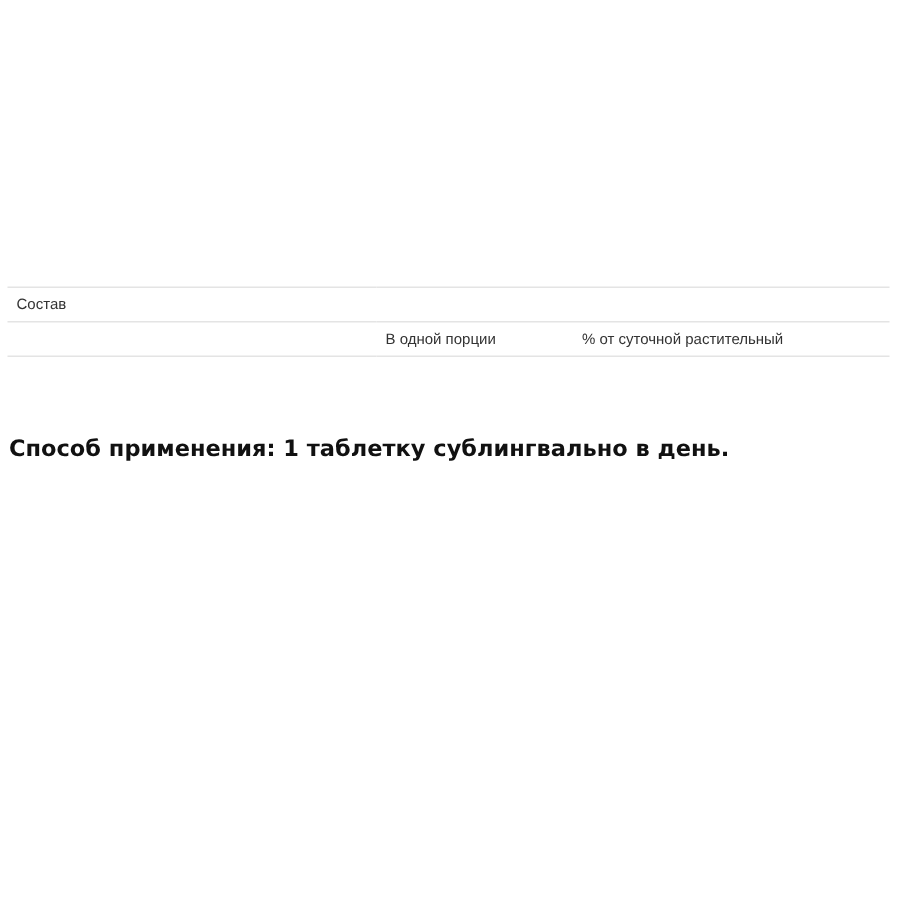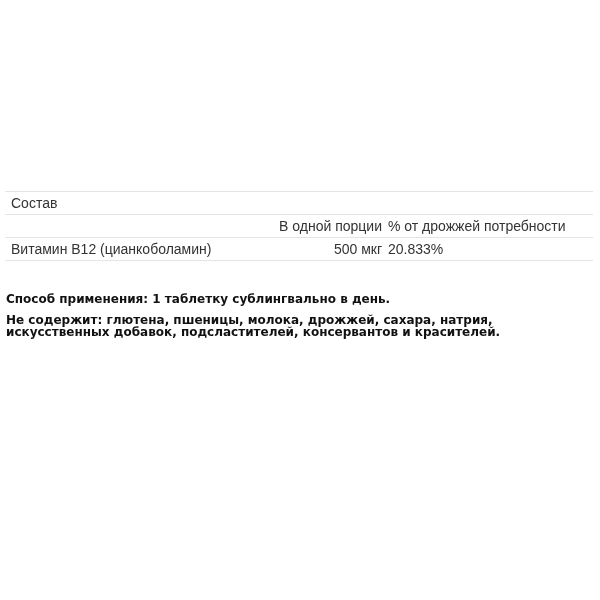--- a/index.html
+++ b/index.html
@@ -2,52 +2,46 @@
 <html><head>
 <meta charset="utf-8">
 <style>
   html, body { margin: 0; padding: 0; }
   body {
     width: 600px; height: 600px; background: #ffffff; position: relative; overflow: hidden;
     font-family: "Liberation Sans", sans-serif; color: #222;
   }
   .supp-table {
     position: absolute; left: 5px; top: 191px; width: 588px;
-    border-collapse: collapse; font-size: 14px; color: #333;
+    border-collapse: collapse; font-size: 10px; color: #333;
   }
   .supp-table td {
     height: 22px; padding: 0 0 0 6px; border-top: 1px solid #e4e4e4; vertical-align: middle;
     white-space: nowrap;
   }
   .supp-table tr:last-child td { border-bottom: 1px solid #e4e4e4; }
   .col1 { width: 240px; }
-  .col2 { width: 125px; text-align: right; }
+  .col2 { width: 125px; }
   .notes {
     position: absolute; left: 6px; top: 293px; width: 580px;
-    font-family: "DejaVu Sans", sans-serif; font-weight: bold; font-size: 12px; line-height: 12.5px; color: #111;
+    font-family: "DejaVu Sans", sans-serif; font-weight: bold; font-size: 15px; line-height: 12.5px; color: #111;
   }
   .notes p { margin: 0 0 8px 0; }
 </style>
 </head>
 <body>
 
 <table class="supp-table">
   <tbody>
       <tr>
     <td colspan="3">Состав</td>
   </tr>
   <tr>
     <td class="col1"></td>
     <td class="col2">В одной порции</td>
-    <td>% от дрожжей потребности</td>
-  </tr>
-  <tr>
-    <td class="col1">Витамин B12 (цианкоболамин)</td>
-    <td class="col2">500 мкг</td>
-    <td>20.833%</td>
+    <td>% от суточной растительный</td>
   </tr>
 </tbody>
   </table>
 
 <div class="notes">
   <p>Способ применения:  1 таблетку сублингвально  в день.</p>
-  <p>Не содержит: глютена, пшеницы, молока,  дрожжей, сахара, натрия, искусственных добавок, подсластителей, консервантов и красителей.</p>
 </div>
 
 </body></html>

